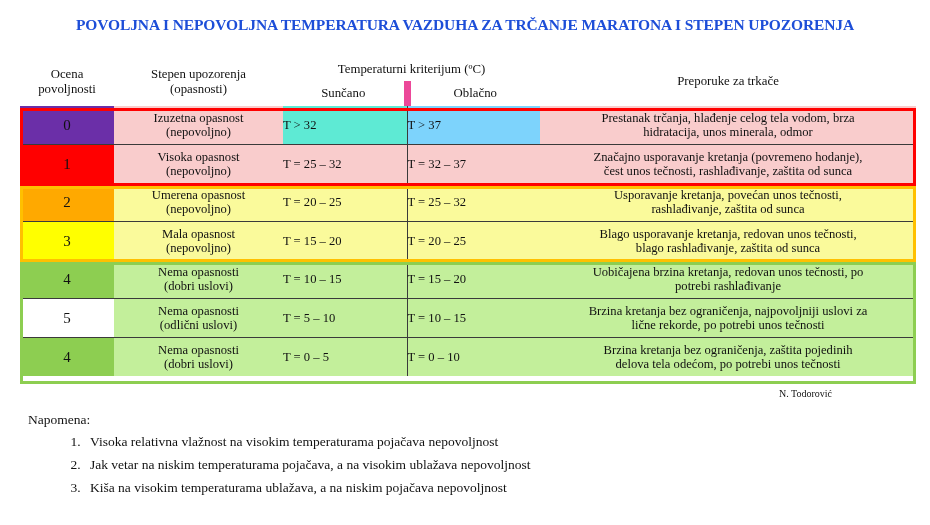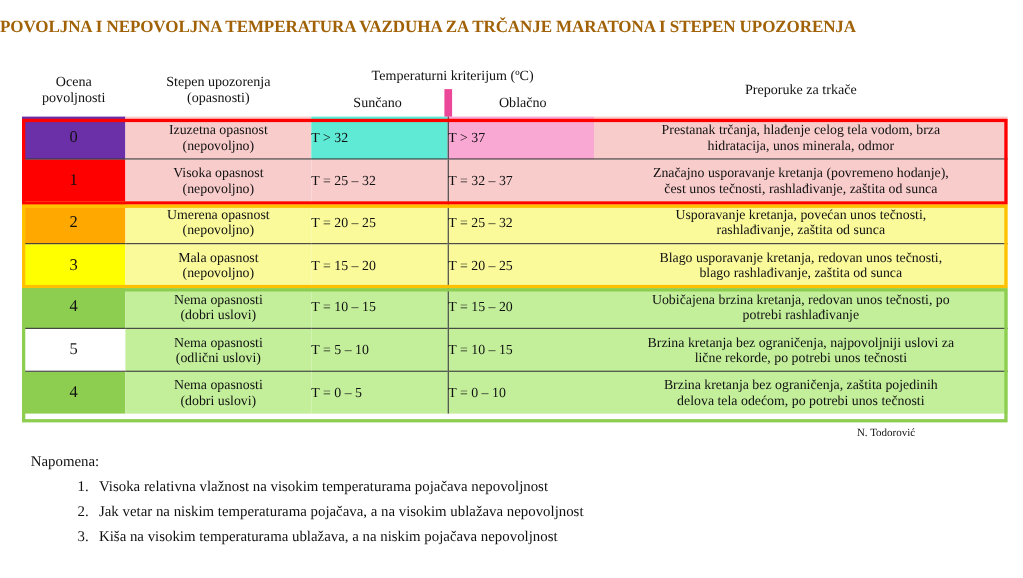--- a/index.html
+++ b/index.html
@@ -14,21 +14,22 @@
     overflow: hidden;
     position: relative;
   }
 
   
   #page-title {
     position: absolute;
     left: 0;
     top: 16px;
     width: 930px;
-    color: #a16207;
+    text-align: center;
+    color: #1d4ed8;
     font-family: "Liberation Serif", "DejaVu Serif", serif;
     font-weight: bold;
     font-size: 15.5px;
     letter-spacing: -0.1px;
     white-space: nowrap;
   }
 
   
   #matrix-wrap {
     position: absolute;
@@ -179,21 +180,21 @@
       </tr>
     </thead>
     <tbody id="matrix-body">
         <tr class="body-row first-of-group">
           <td class="score" style="background: rgb(107, 47, 168);">0</td>
           <td class="level" style="background: rgb(249, 204, 204);">
             <div>Izuzetna opasnost</div>
             <div>(nepovoljno)</div>
           </td>
           <td class="temp sun" style="background: #5eead4;">T &gt; 32</td>
-          <td class="temp cloud" style="background: #f9a8d4; margin-left: 18px;">T &gt; 37</td>
+          <td class="temp cloud" style="background: #7dd3fc; margin-left: 18px;">T &gt; 37</td>
           <td class="rec" style="background: rgb(249, 204, 204);">
             <div>Prestanak trčanja, hlađenje celog tela vodom, brza</div>
             <div>hidratacija, unos minerala, odmor</div>
           </td>
         </tr>
         <tr class="body-row">
           <td class="score" style="background: rgb(255, 0, 0);">1</td>
           <td class="level" style="background: rgb(249, 204, 204);">
             <div>Visoka opasnost</div>
             <div>(nepovoljno)</div>

